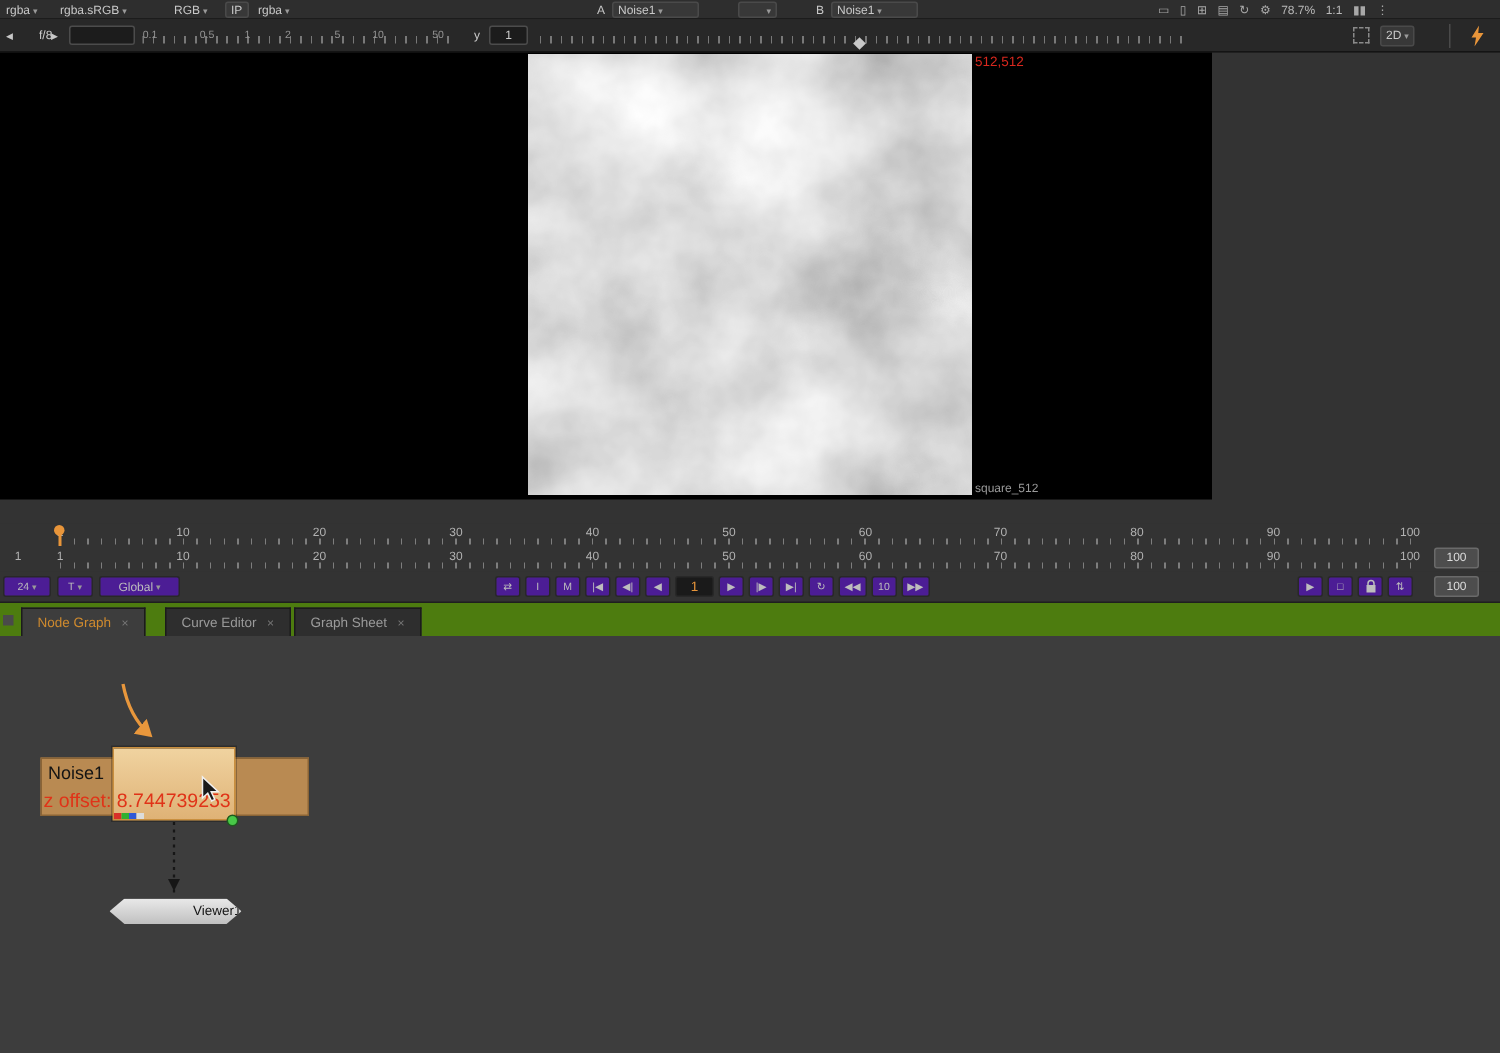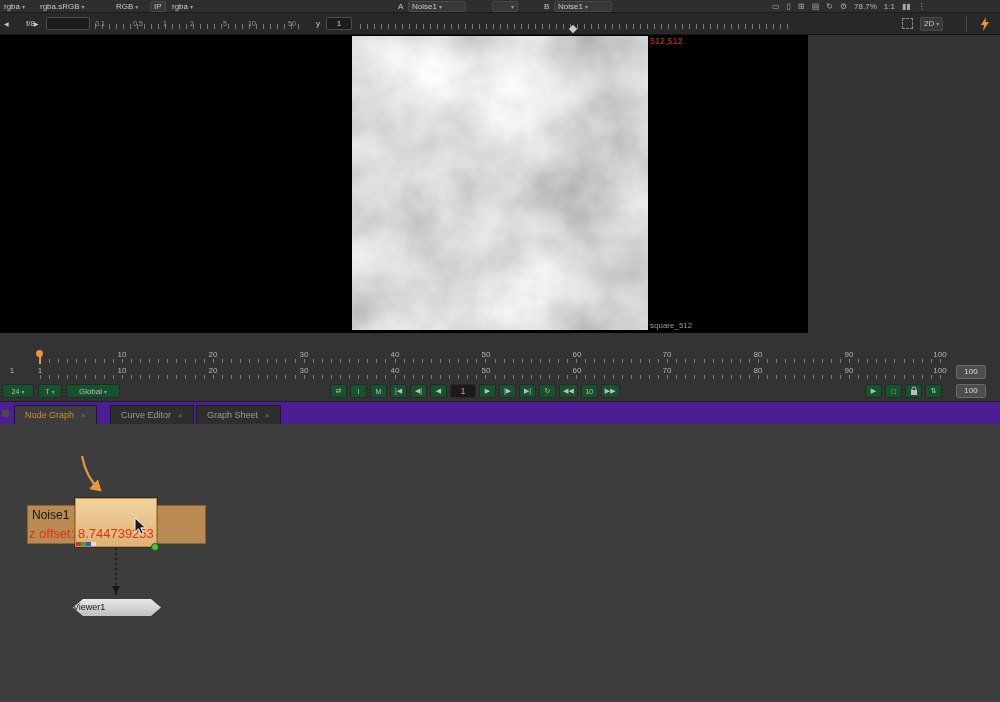--- a/index.html
+++ b/index.html
@@ -50,28 +50,28 @@
                border:1px solid #6a6a6a; border-radius:2px; text-align:center; line-height:12px;
                font-size:8px; color:#ddd; }
   #playhead-knob { position:absolute; left:36px; top:1px; width:7px; height:7px;
                    border-radius:50%; background:#e8953a; }
   #playhead-line { position:absolute; left:39px; top:5px; width:2px; height:10px; background:#e8953a; }
 
   
   #transport { position:absolute; left:0; top:381px; width:1000px; height:21px;
                background:#333; border-bottom:1px solid #1f1f1f; }
   .tbtn { display:inline-flex; align-items:center; justify-content:center; height:14px;
-          min-width:17px; background:#14532d; border:1px solid #282828; border-radius:2px;
+          min-width:17px; background:#4c1d95; border:1px solid #282828; border-radius:2px;
           color:#bdbdbd; font-size:7px; padding:0 3px; white-space:nowrap; }
   #transport-center { position:absolute; left:330px; top:3px; display:flex; gap:3px; }
   #transport-right { position:absolute; right:58px; top:3px; display:flex; gap:3px; }
   #frame-box { width:26px; background:#1a1a1a; color:#e8953a; font-size:9px; }
 
   
-  #tabbar { position:absolute; left:0; top:402px; width:1000px; height:37px; background:#4c1d95; }
+  #tabbar { position:absolute; left:0; top:402px; width:1000px; height:37px; background:#4d7c0f; }
   .tab { position:absolute; top:3px; height:19px; line-height:19px; padding:0 10px;
          font-size:9px; color:#9a9a9a; background:#2e2e2e; border:1px solid #1b1b1b; border-bottom:none; }
   .tab.active { background:#3d3d3d; color:#cf8a2e; }
   .tab .close { color:#787878; font-size:8px; margin-left:7px; }
   #panel-square { position:absolute; left:2px; top:8px; width:7px; height:7px; background:#4a4a4a; }
 
   
   #nodegraph { position:absolute; left:0; top:424px; width:1000px; height:278px; background:#3d3d3d; }
   #node-backbar { position:absolute; left:27px; top:81px; width:179px; height:39px;
                   background:#b98a52; border:1px solid #8a6436; }
@@ -80,21 +80,21 @@
                 box-shadow:0 0 0 1px rgba(0,0,0,.25); }
   #node-name { position:absolute; left:32px; top:84px; font-size:12px; color:#141414; }
   #node-value { position:absolute; left:29px; top:102px; font-size:13px; color:#e03318; white-space:nowrap; }
   #chan-strip { position:absolute; left:76px; top:118px; display:flex; }
   #chan-strip i { display:block; width:5px; height:4px; }
   #node-green-dot { position:absolute; left:151px; top:119px; width:8px; height:8px;
                     border-radius:50%; background:#48c848; border:1px solid #1d5a1d; }
   #viewer-node { position:absolute; left:73px; top:175px; width:88px; height:17px;
                  background:linear-gradient(#e9e9e9,#c0c0c0);
                  clip-path:polygon(10px 0,calc(100% - 10px) 0,100% 50%,calc(100% - 10px) 100%,10px 100%,0 50%);
-                 color:#141414; font-size:9px; text-align:left; line-height:17px; }
+                 color:#141414; font-size:9px; text-align:right; line-height:17px; }
   #ng-overlay { position:absolute; left:0; top:0; pointer-events:none; }
 </style>
 </head>
 <body>
 
 <div id="app">
 
   <div id="topbar">
     <span class="tb-item" style="left:4px"><span>rgba</span><span class="dd-arrow">▾</span></span>
     <span class="tb-item" style="left:40px"><span>rgba.sRGB</span><span class="dd-arrow">▾</span></span>

